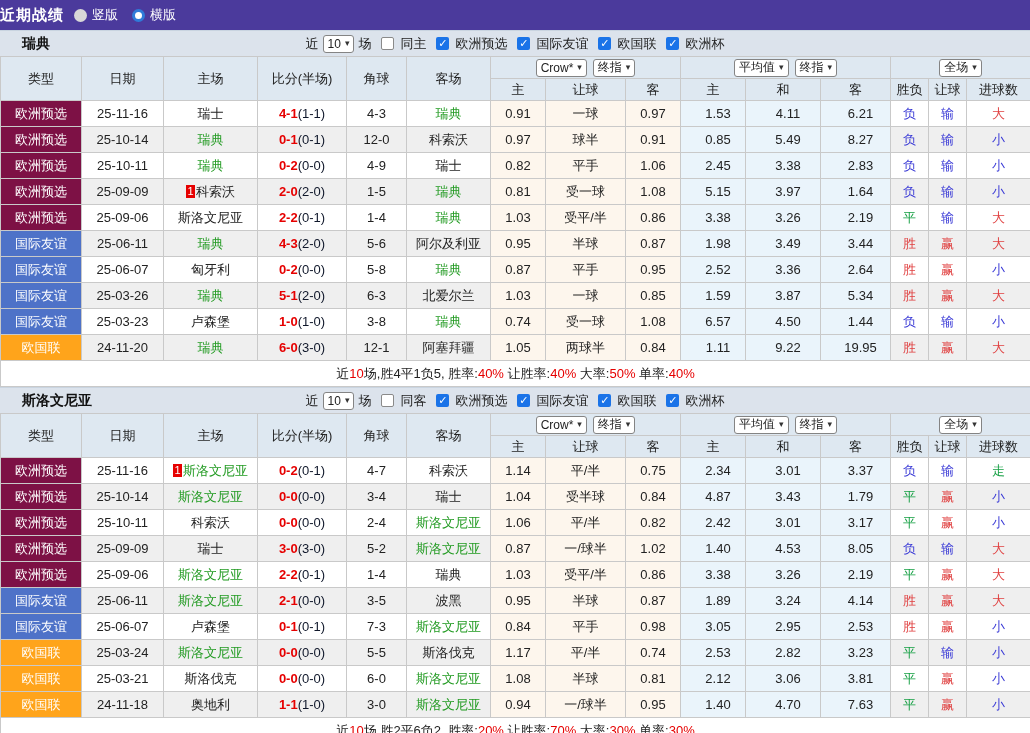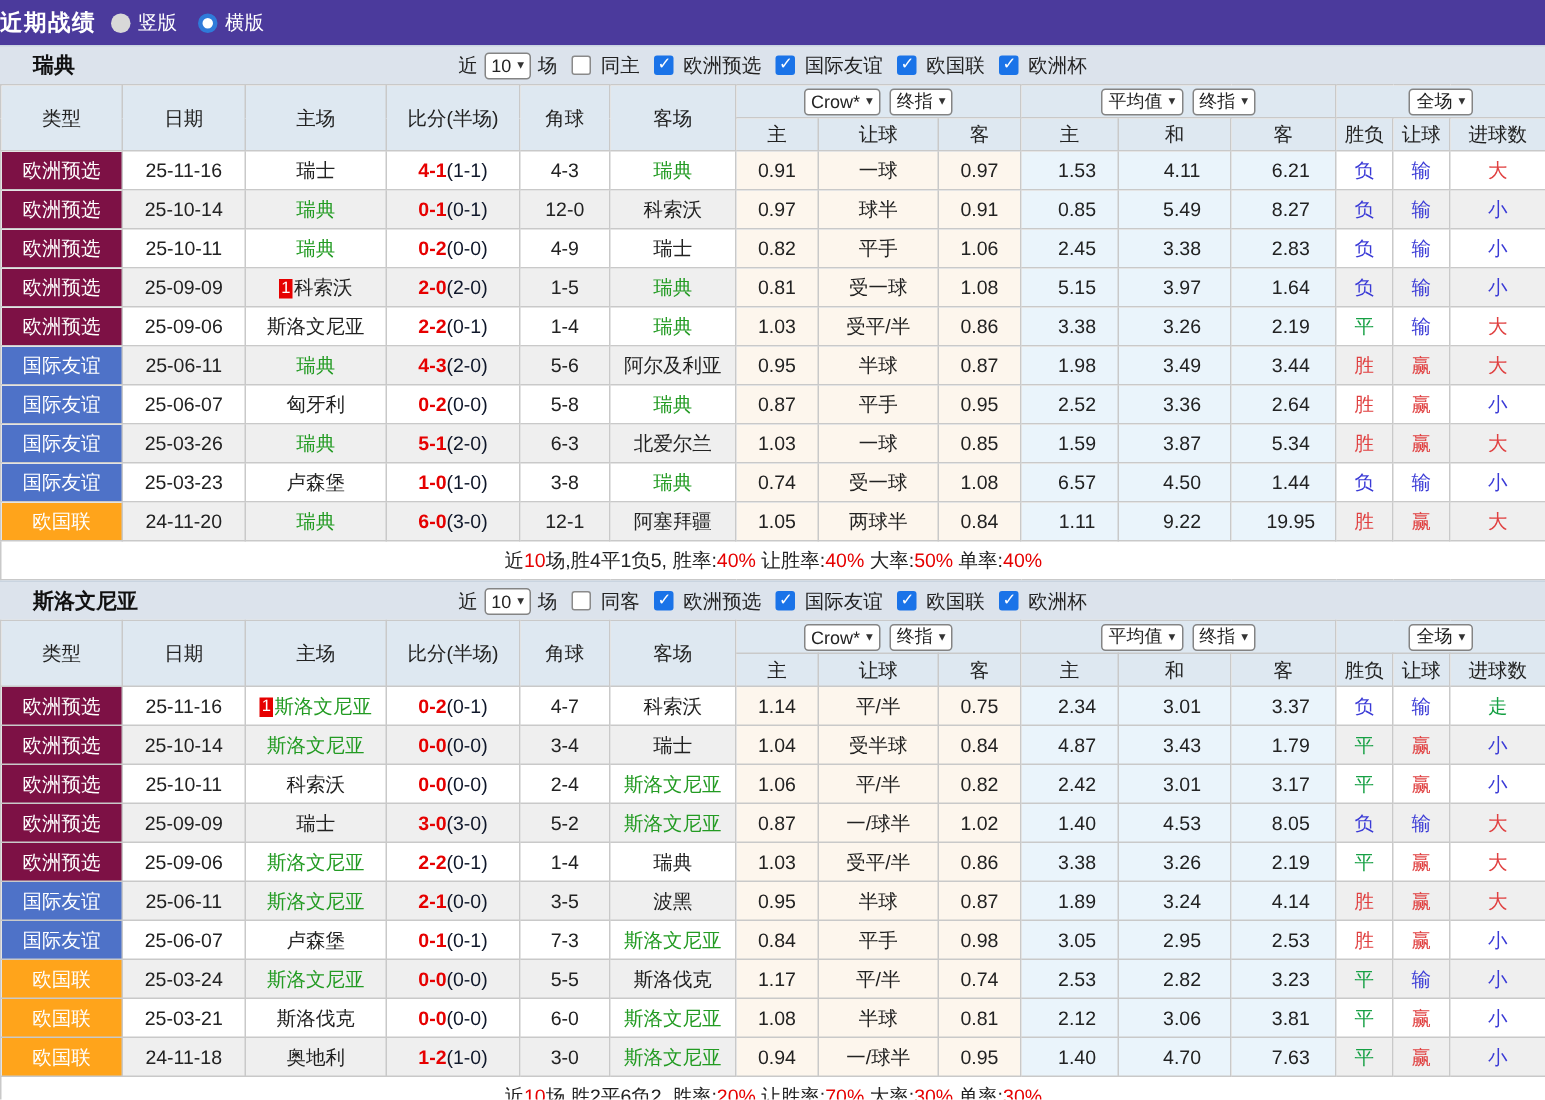--- a/index.html
+++ b/index.html
@@ -615,21 +615,21 @@
           <td class="c-avg">3.06</td>
           <td class="c-avg">3.81</td>
           <td class="c-plain res-draw">平</td>
           <td class="c-plain res-win">赢</td>
           <td class="c-plain res-lose">小</td>
         </tr>
         <tr class="even">
           <td class="c-type" style="background: rgb(255, 164, 27);">欧国联</td>
           <td class="c-plain">24-11-18</td>
           <td class="c-plain"><span>奥地利</span></td>
-          <td class="c-plain"><span class="score-main">1-2</span><span class="score-half">(1-0)</span></td>
+          <td class="c-plain"><span class="score-main">1-1</span><span class="score-half">(1-0)</span></td>
           <td class="c-plain">3-0</td>
           <td class="c-plain"><span class="team-self">斯洛文尼亚</span></td>
           <td class="c-odds">0.94</td>
           <td class="c-odds">一/球半</td>
           <td class="c-odds">0.95</td>
           <td class="c-avg">1.40</td>
           <td class="c-avg">4.70</td>
           <td class="c-avg">7.63</td>
           <td class="c-plain res-draw">平</td>
           <td class="c-plain res-win">赢</td>

